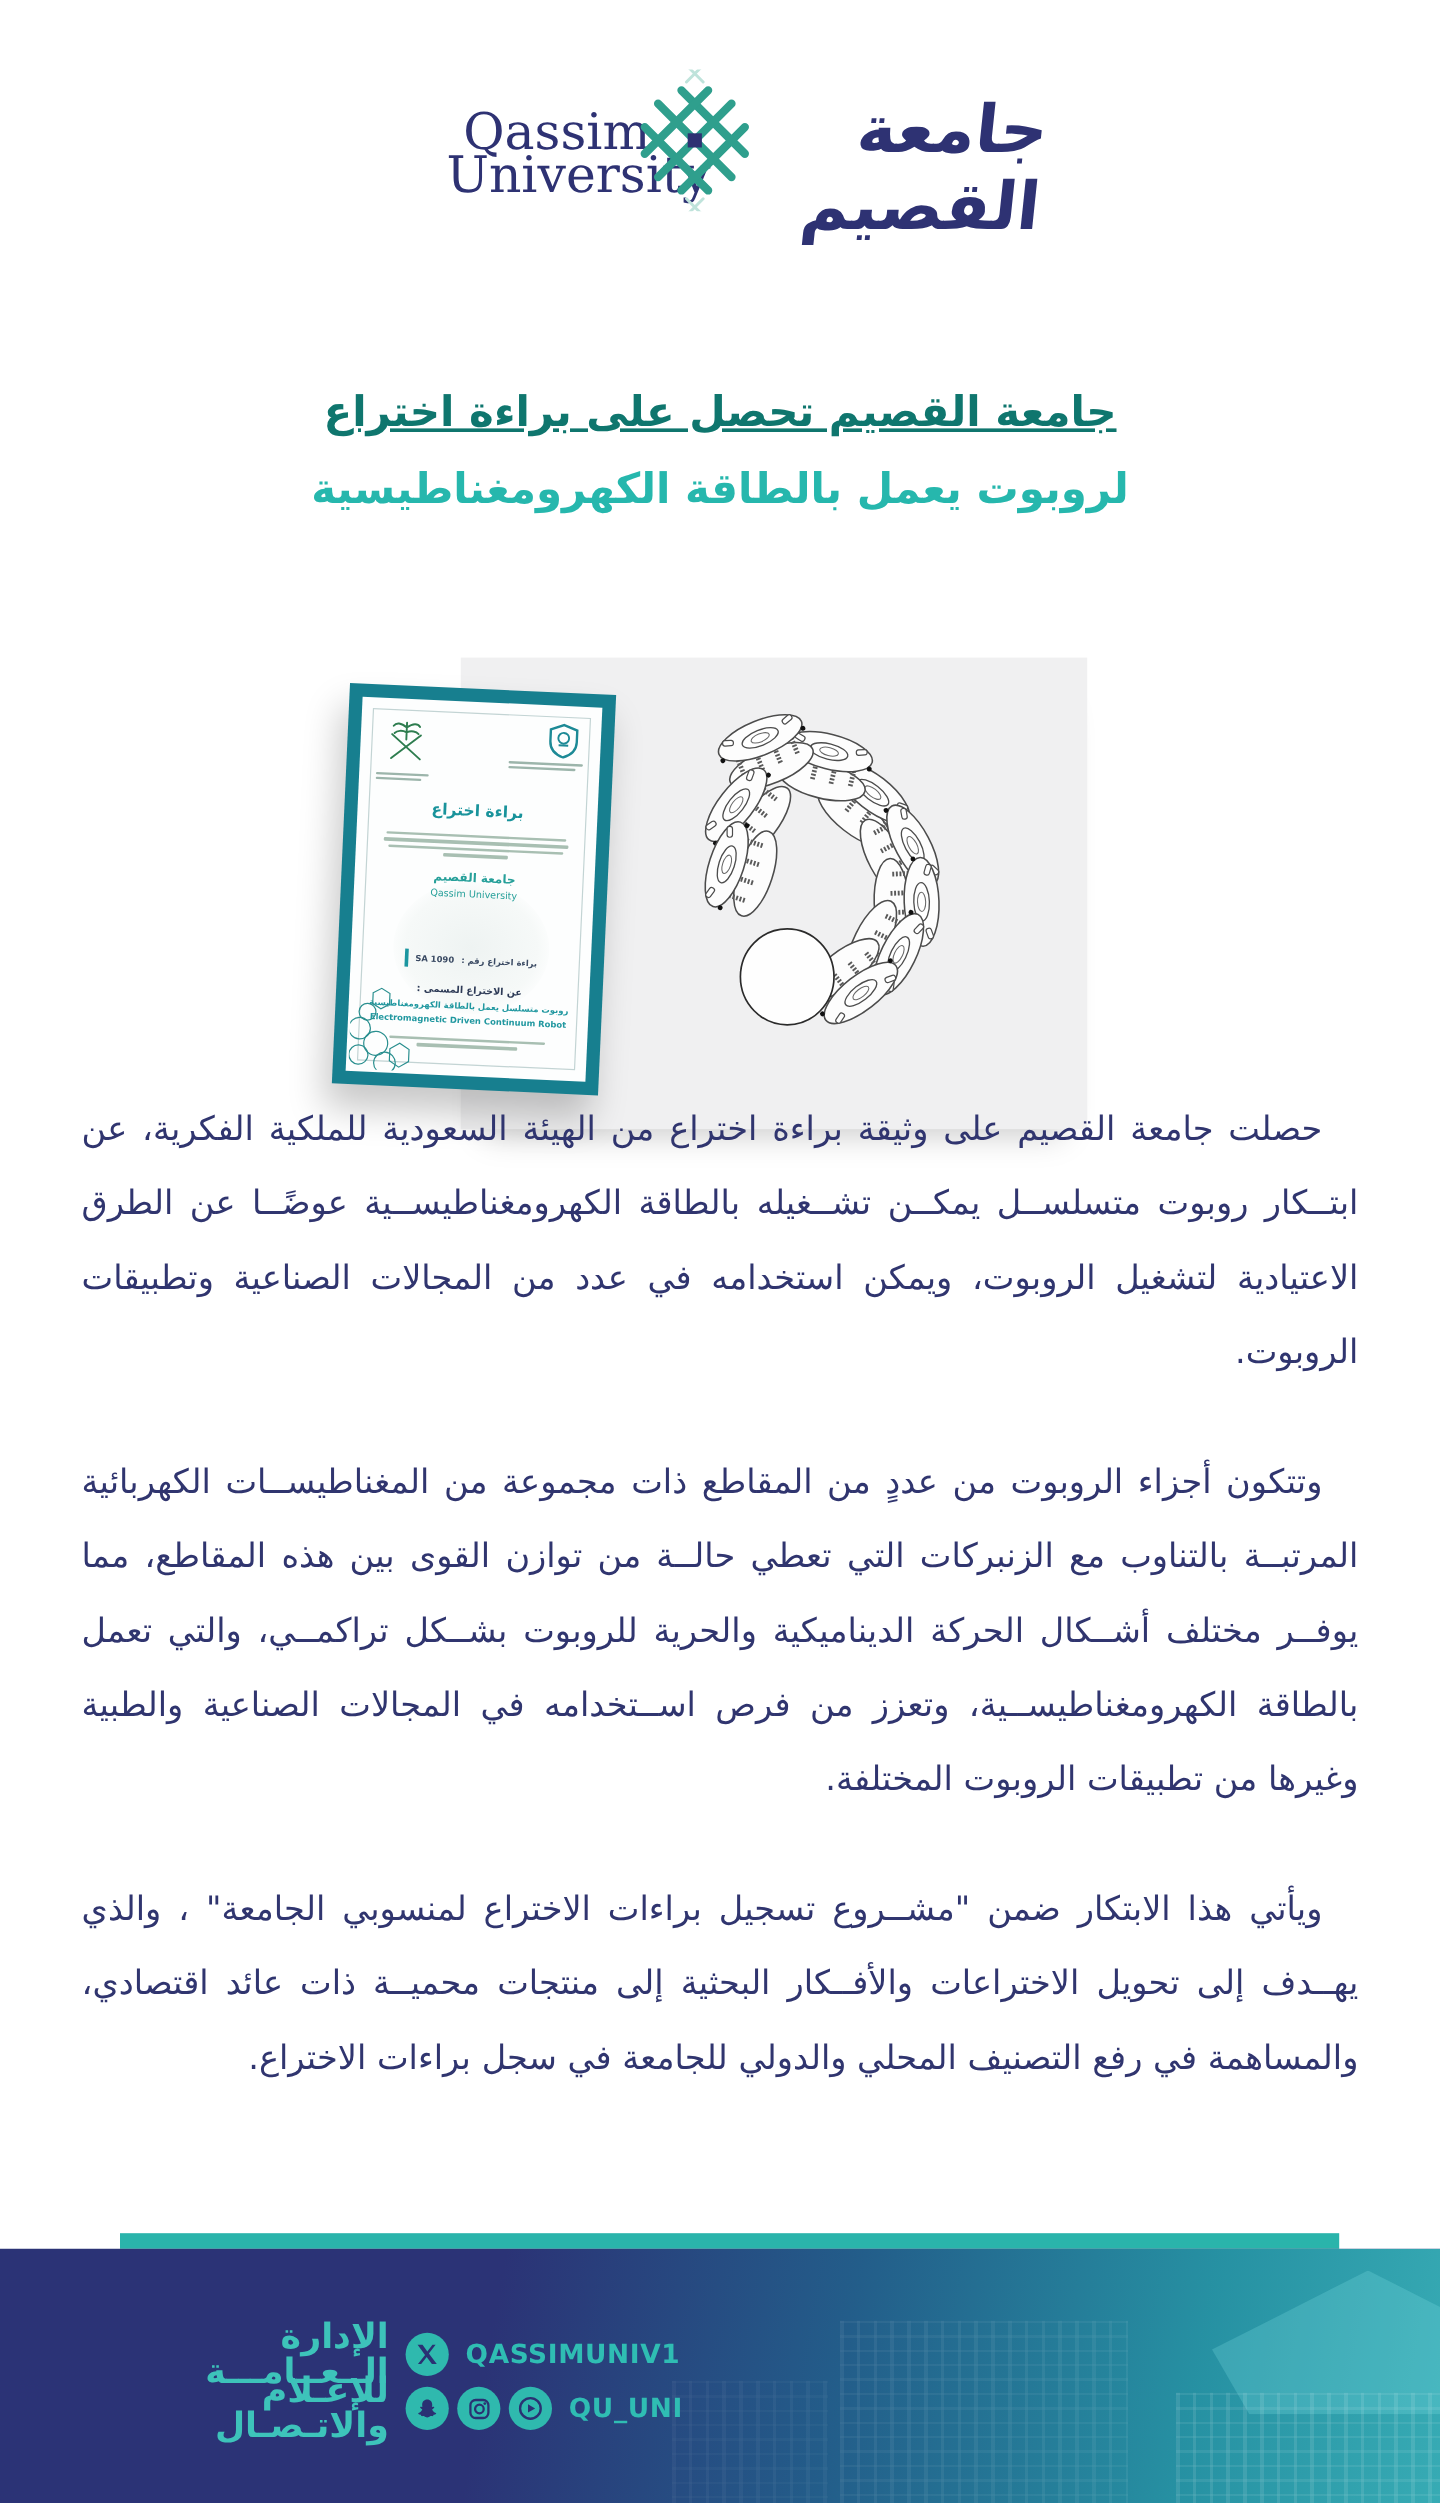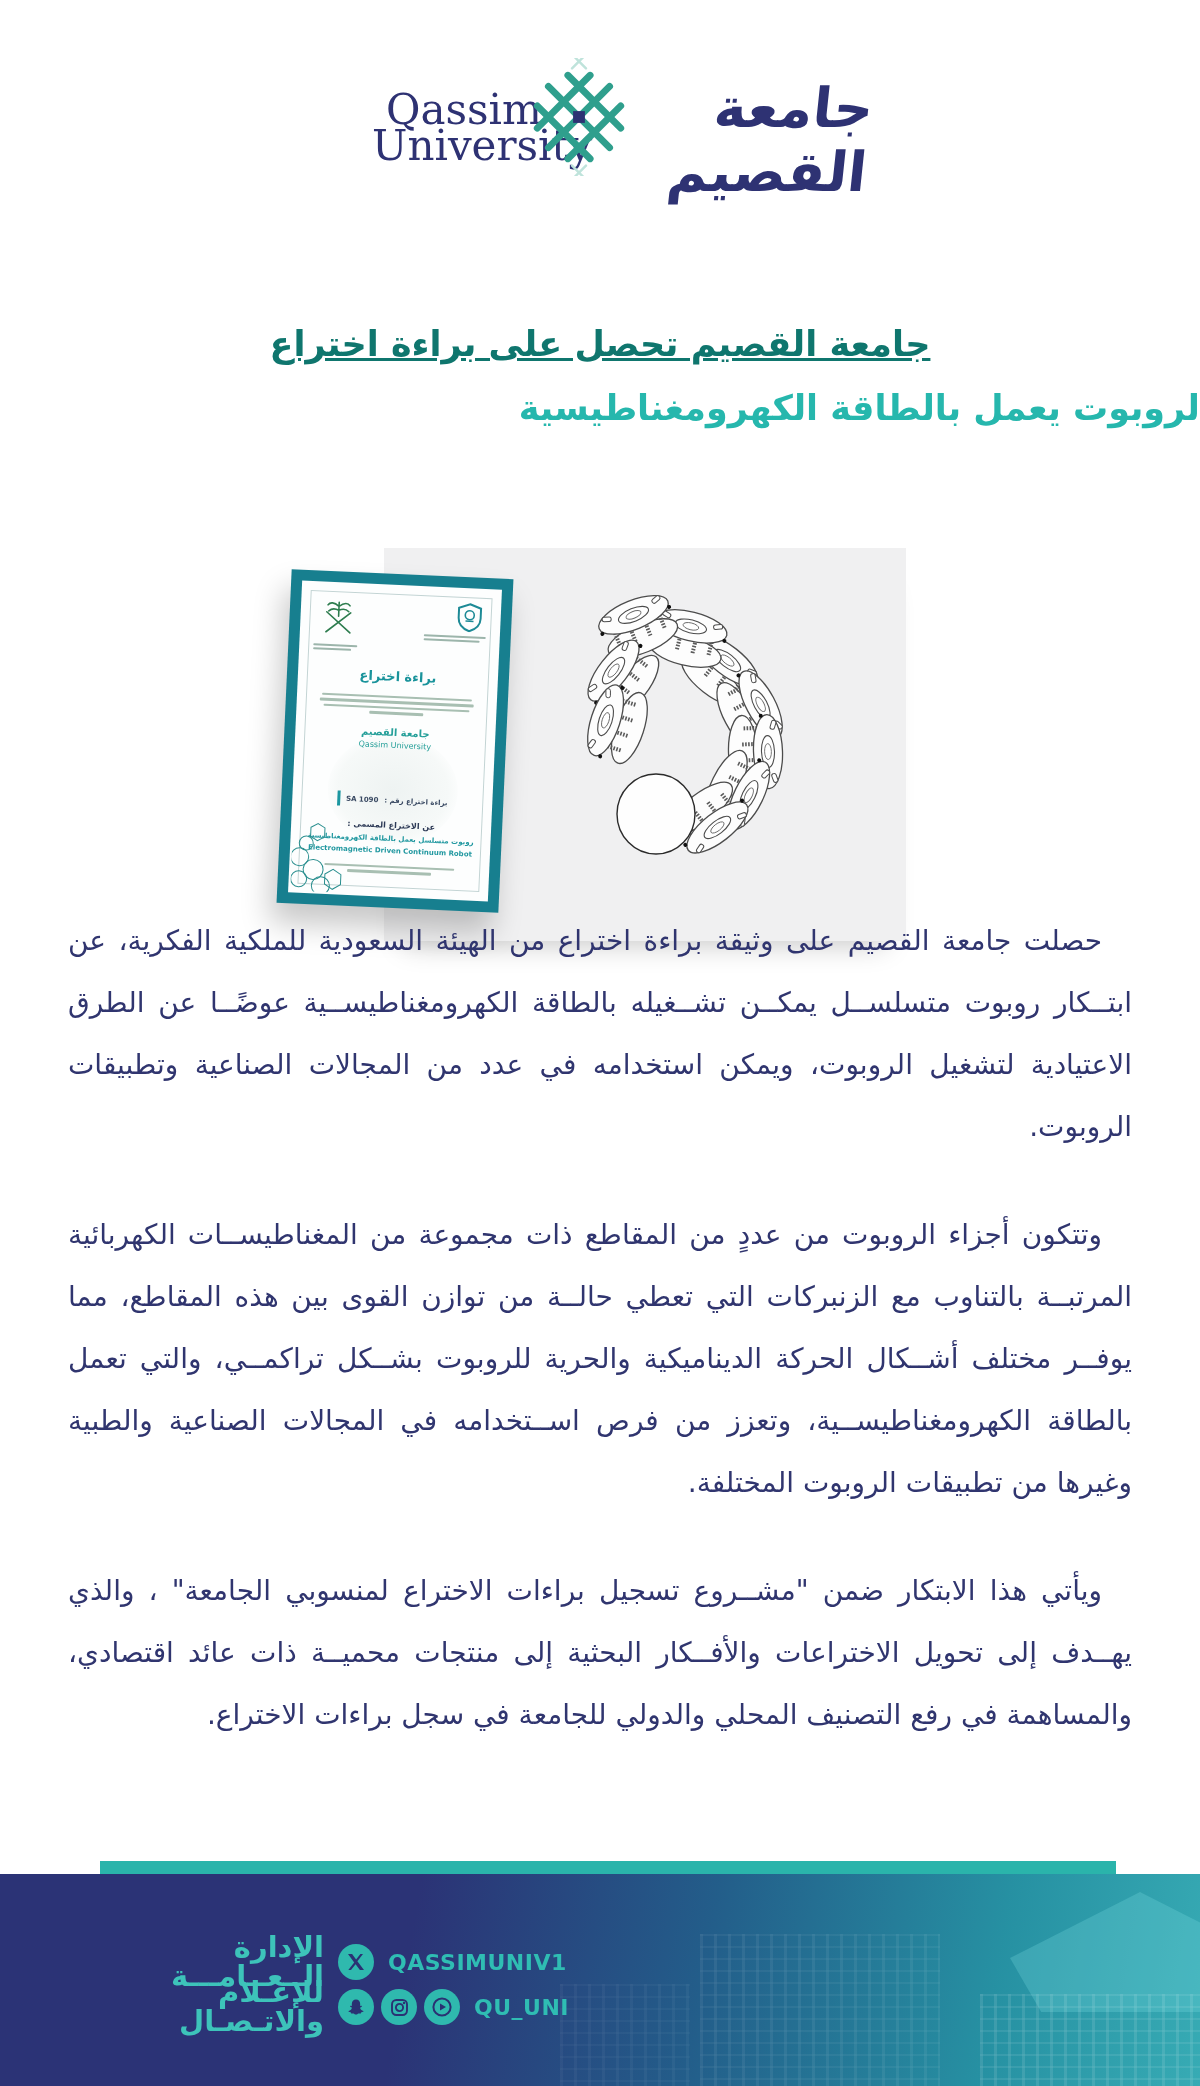--- a/index.html
+++ b/index.html
@@ -12,21 +12,21 @@
   .logo-en{position:absolute;left:8px;top:40px;color:#2e3273;font-family:"DejaVu Serif", serif;line-height:.95;}
   .logo-en .l1{font-size:42px;}
   .logo-en .l2{font-size:42px;margin-left:-14px;margin-top:-4px;}
   .logo-lattice{position:absolute;left:142px;top:8px;width:118px;height:118px;}
   .logo-ar{position:absolute;left:262px;top:26px;width:230px;color:#2e3273;
     font-size:55px;font-weight:bold;text-align:right;direction:rtl;transform:skewX(-6deg);}
   
   .headline{position:absolute;top:312px;left:0;width:1200px;text-align:center;
     font-weight:bold;font-size:35px;line-height:64px;direction:rtl;}
   .headline .h1{color:#0f766e;text-decoration:underline;}
-  .headline .h2{color:#26b7ad;text-align:right;}
+  .headline .h2{color:#26b7ad;}
   
   .figure{position:absolute;left:384px;top:548px;width:522px;height:393px;background:#f0f0f1;
     box-shadow:0 24px 26px -20px rgba(0,0,0,.22);}
   .certificate{position:absolute;left:-100px;top:26px;width:200px;height:312px;
     background:#177f8f;padding:11px;transform:rotate(2.6deg);
     box-shadow:-6px 20px 30px rgba(0,0,0,.22);}
   .cert-paper{position:relative;width:200px;height:312px;background:#fdfefe;overflow:hidden;}
   .cert-border{position:absolute;inset:9px;border:1px solid #c3d4d4;}
   .cert-emblem{position:absolute;left:20px;top:16px;width:36px;height:42px;}
   .cert-emblem-caption{position:absolute;left:14px;top:60px;width:48px;}

